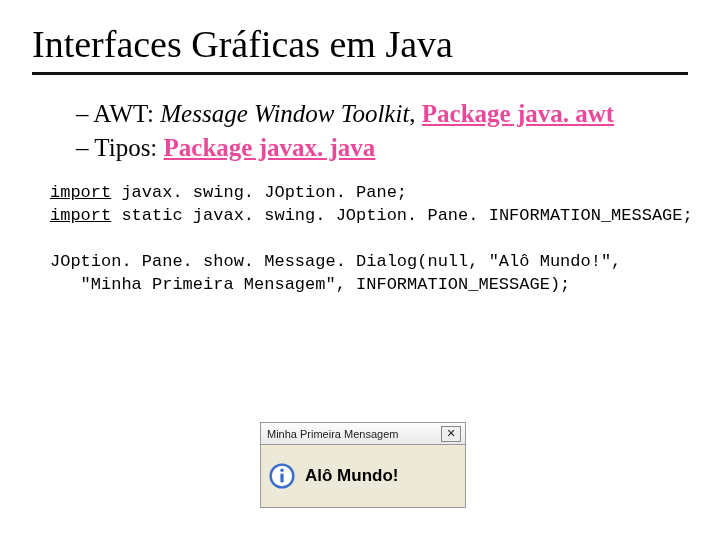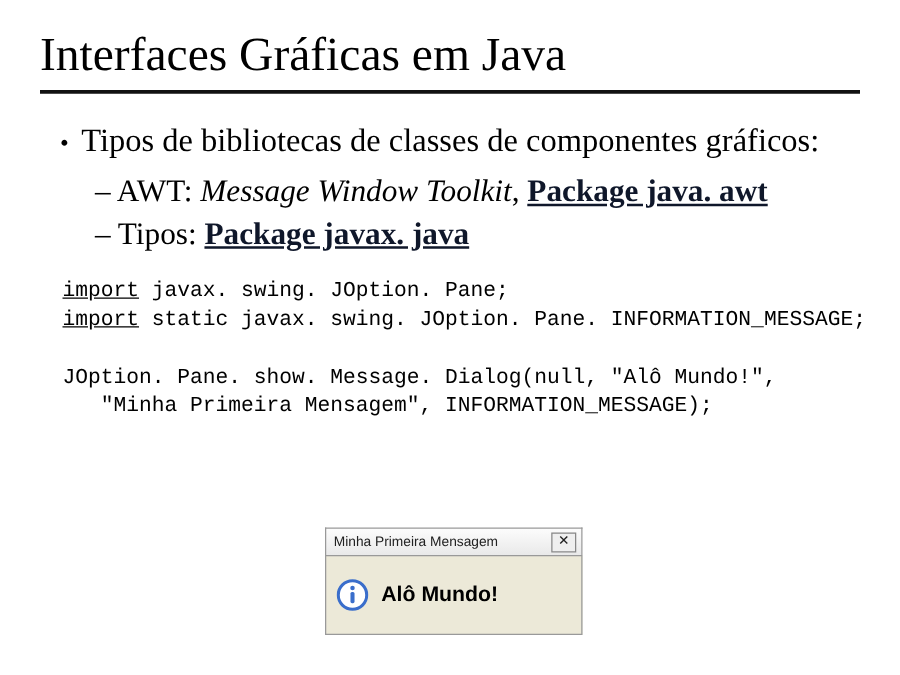--- a/index.html
+++ b/index.html
@@ -35,21 +35,21 @@
   }
   .bullet-main .dot { font-size: 20px; margin-right: 10px; }
   .sub {
     font-size: 25px;
     line-height: 1.35;
     padding-left: 60px;
     text-indent: -16px;
     margin: 0;
   }
   .link {
-    color: #0f172a;
+    color: #ec4899;
     text-decoration: underline;
     font-weight: bold;
   }
   .code-block {
     font-family: "Courier New", Courier, monospace;
     font-size: 17px;
     line-height: 1.35;
     margin: 18px 0 0 18px;
     white-space: pre;
   }
@@ -118,23 +118,20 @@
   }
 </style>
 </head>
 <body>
 
 <div class="slide">
 
   <h1 class="title">Interfaces Gráficas em Java</h1>
   <hr class="hr">
 
-  <p class="bullet-main">
-    <span class="dot">•</span><span>Tipos de bibliotecas de classes de componentes gráficos:</span>
-  </p>
 
   <p class="sub">
     <span>– AWT: </span><i>Message Window Toolkit</i><span>, </span><span class="link">Package java. awt</span>
   </p>
 
   <p class="sub">
     <span>– Tipos: </span><span class="link">Package javax. java</span>
   </p>
 
   <div class="code-block"><span class="u">import</span><span> javax. swing. JOption. Pane;</span>

